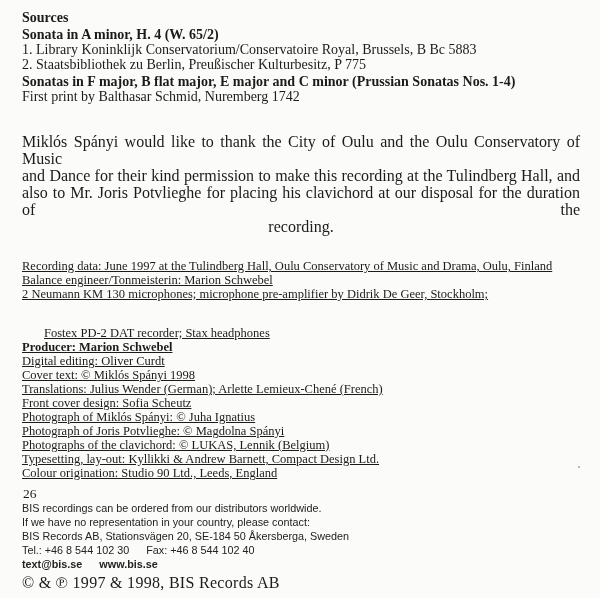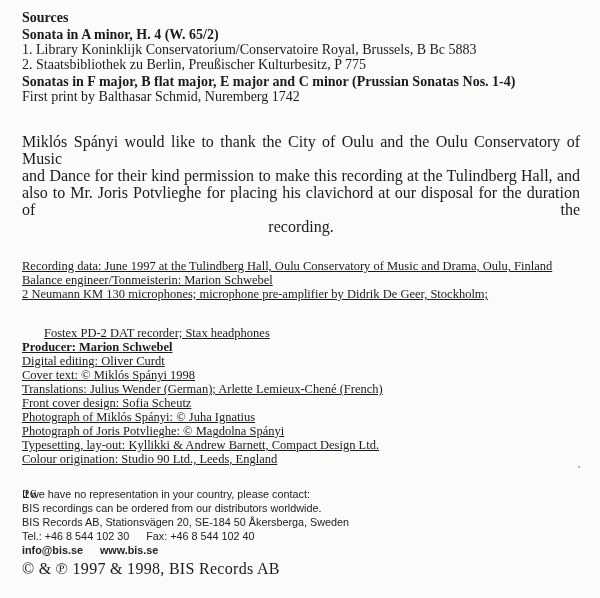--- a/index.html
+++ b/index.html
@@ -98,34 +98,35 @@
     <div class="line">Balance engineer/Tonmeisterin: Marion Schwebel</div>
     <div class="line">2 Neumann KM 130 microphones; microphone pre-amplifier by Didrik De Geer, Stockholm;</div>
     <div class="line indent">Fostex PD-2 DAT recorder; Stax headphones</div>
     <div class="line bold">Producer: Marion Schwebel</div>
     <div class="line">Digital editing: Oliver Curdt</div>
     <div class="line">Cover text: © Miklós Spányi 1998</div>
     <div class="line">Translations: Julius Wender (German); Arlette Lemieux-Chené (French)</div>
     <div class="line">Front cover design: Sofia Scheutz</div>
     <div class="line">Photograph of Miklós Spányi: © Juha Ignatius</div>
     <div class="line">Photograph of Joris Potvlieghe: © Magdolna Spányi</div>
+    <div class="line">Photographs of the clavichord: © LUKAS, Lennik (Belgium)</div>
     <div class="line">Typesetting, lay-out: Kyllikki &amp; Andrew Barnett, Compact Design Ltd.</div>
     <div class="line">Colour origination: Studio 90 Ltd., Leeds, England</div>
   </section>
 
   <section class="distributor">
+    <div class="line">BIS recordings can be ordered from our distributors worldwide.</div>
     <div class="line">If we have no representation in your country, please contact:</div>
-    <div class="line">BIS recordings can be ordered from our distributors worldwide.</div>
     <div class="line">BIS Records AB, Stationsvägen 20, SE-184 50 Åkersberga, Sweden</div>
     <div class="line pair">
       <span>Tel.: +46 8 544 102 30</span>
       <span class="second">Fax: +46 8 544 102 40</span>
     </div>
     <div class="line pair contact-line">
-      <span>info@bis.se</span>
+      <span>text@bis.se</span>
       <span class="second">www.bis.se</span>
     </div>
   </section>
 
   <div class="copyright">© &amp; ℗ 1997 &amp; 1998, BIS Records AB</div>
 
   <div class="pagenum">26</div>
   <div class="speck"></div>
 
 </div>

